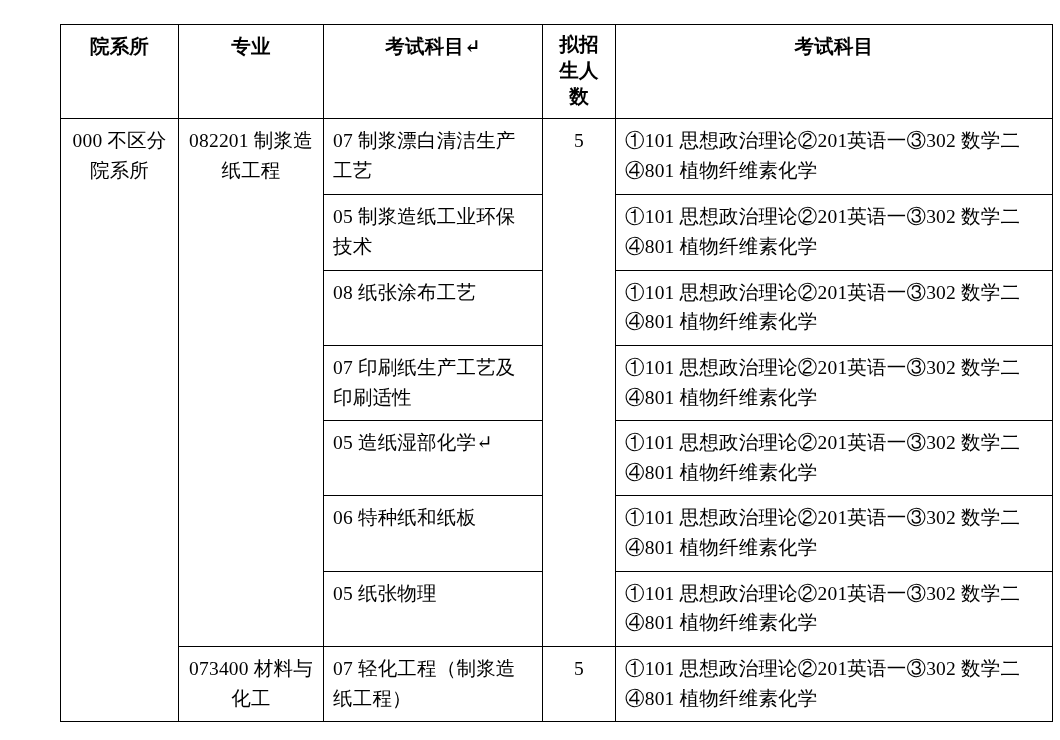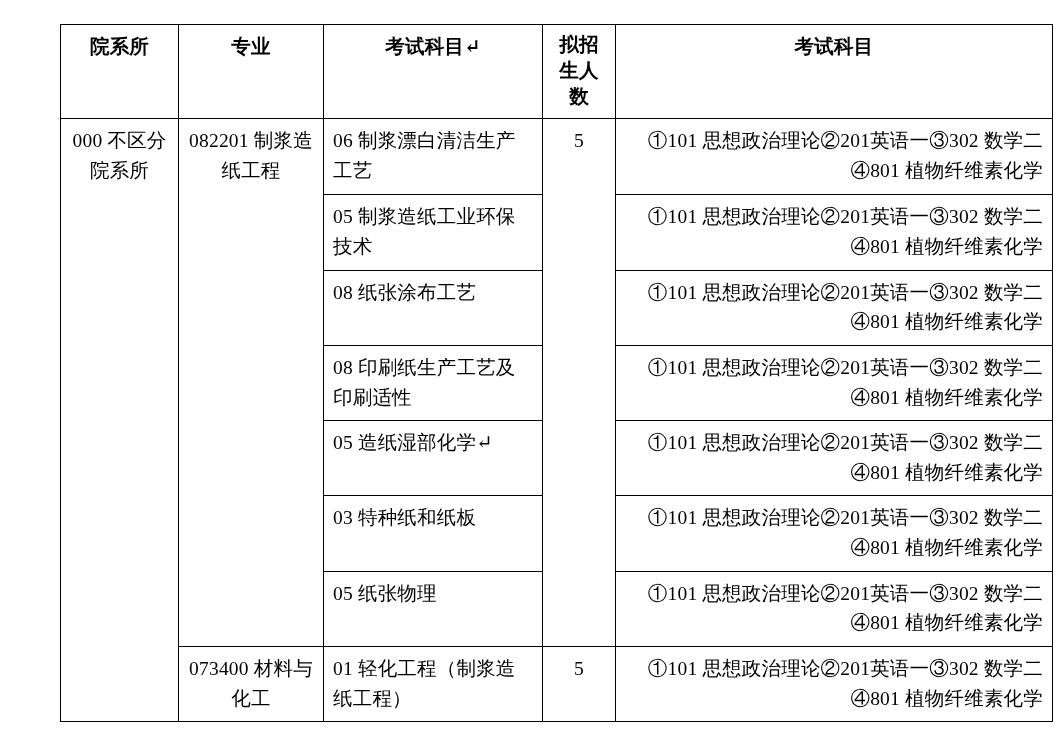--- a/index.html
+++ b/index.html
@@ -61,21 +61,21 @@
     text-align: center;
   }
   td.dir {
     text-align: left;
   }
   td.num {
     text-align: center;
     vertical-align: middle;
   }
   td.subj {
-    text-align: right;
+    text-align: left;
   }
   .row-tall-1 { height: 76px; }
   .row-tall-2 { height: 74px; }
   .row-tall-3 { height: 74px; }
   .row-tall-4 { height: 74px; }
   .row-tall-5 { height: 74px; }
   .row-tall-6 { height: 74px; }
   .row-tall-7 { height: 74px; }
   .row-tall-8 { height: 74px; }
 </style>
@@ -101,49 +101,49 @@
           <div>生人</div>
           <div>数</div>
         </th>
         <th>考试科目</th>
       </tr>
     </thead>
     <tbody>
       <tr class="row-tall-1">
         <td class="dept" rowspan="8">000 不区分院系所</td>
         <td class="major" rowspan="7">082201 制浆造纸工程</td>
-        <td class="dir">06 制浆漂白清洁生产工艺</td>
+        <td class="dir">07 制浆漂白清洁生产工艺</td>
         <td class="num" rowspan="7">5</td>
         <td class="subj">①101 思想政治理论②201英语一③302 数学二④801 植物纤维素化学</td>
       </tr>
       <tr class="row-tall-2">
         <td class="dir">05 制浆造纸工业环保技术</td>
         <td class="subj">①101 思想政治理论②201英语一③302 数学二④801 植物纤维素化学</td>
       </tr>
       <tr class="row-tall-3">
         <td class="dir">08 纸张涂布工艺</td>
         <td class="subj">①101 思想政治理论②201英语一③302 数学二④801 植物纤维素化学</td>
       </tr>
       <tr class="row-tall-4">
-        <td class="dir">08 印刷纸生产工艺及印刷适性</td>
+        <td class="dir">07 印刷纸生产工艺及印刷适性</td>
         <td class="subj">①101 思想政治理论②201英语一③302 数学二④801 植物纤维素化学</td>
       </tr>
       <tr class="row-tall-5">
         <td class="dir">05 造纸湿部化学↵</td>
         <td class="subj">①101 思想政治理论②201英语一③302 数学二④801 植物纤维素化学</td>
       </tr>
       <tr class="row-tall-6">
-        <td class="dir">03 特种纸和纸板</td>
+        <td class="dir">06 特种纸和纸板</td>
         <td class="subj">①101 思想政治理论②201英语一③302 数学二④801 植物纤维素化学</td>
       </tr>
       <tr class="row-tall-7">
         <td class="dir">05 纸张物理</td>
         <td class="subj">①101 思想政治理论②201英语一③302 数学二④801 植物纤维素化学</td>
       </tr>
       <tr class="row-tall-8">
         <td class="major">073400 材料与化工</td>
-        <td class="dir">01 轻化工程（制浆造纸工程）</td>
+        <td class="dir">07 轻化工程（制浆造纸工程）</td>
         <td class="num">5</td>
         <td class="subj">①101 思想政治理论②201英语一③302 数学二④801 植物纤维素化学</td>
       </tr>
     </tbody>
   </table>
 </div>
 
 </body></html>

